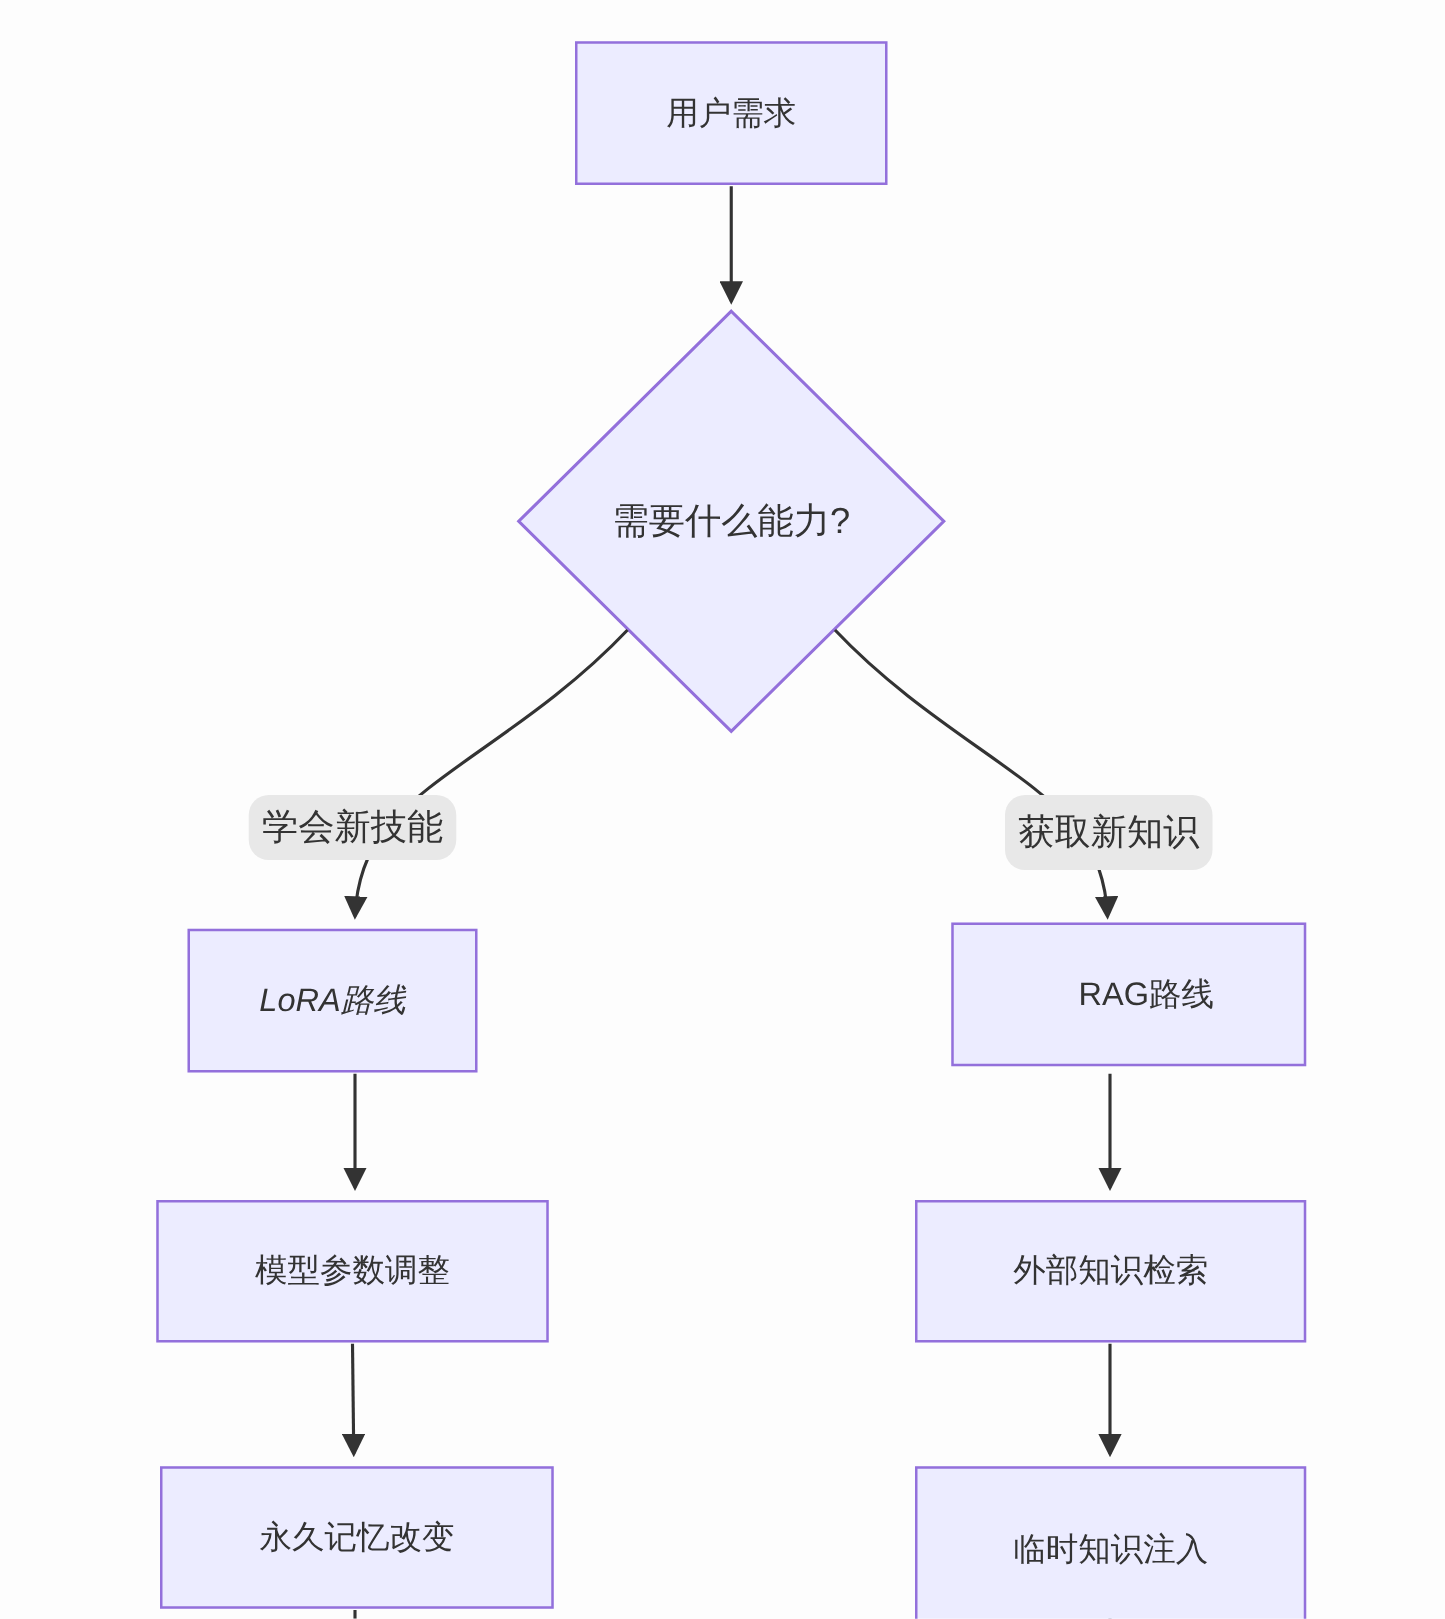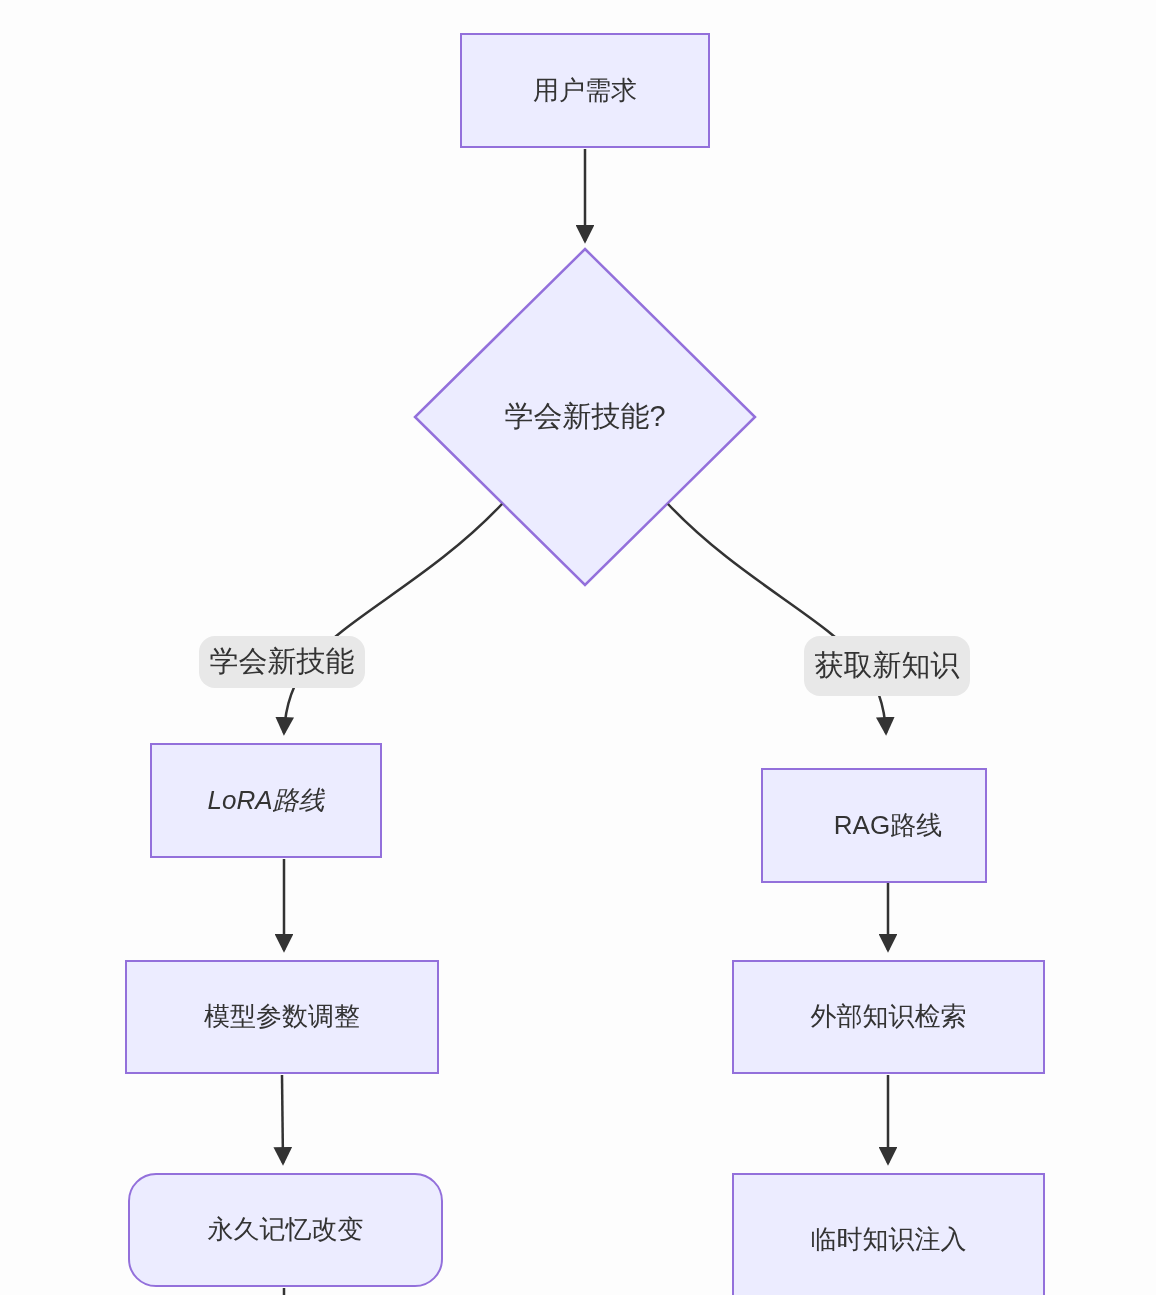--- a/index.html
+++ b/index.html
@@ -67,24 +67,24 @@
     display: flex;
     align-items: center;
     justify-content: center;
     font-size: 29px;
     padding: 6px 10px;
     border-radius: 16px;
   }
   
   #n-user      { left: 460px; top: 33px;   width: 250px; height: 115px; }
   #n-lora      { left: 150px; top: 743px;  width: 232px; height: 115px; font-style: italic; }
-  #n-rag       { left: 761px; top: 768px;  width: 226px; height: 115px; padding-left: 28px; }
+  #n-rag       { left: 761px; top: 738px;  width: 284px; height: 115px; padding-left: 28px; }
   #n-param     { left: 125px; top: 960px;  width: 314px; height: 114px; }
   #n-retrieval { left: 732px; top: 960px;  width: 313px; height: 114px; }
-  #n-memory    { left: 128px; top: 1173px; width: 315px; height: 114px; border-radius: 28px; }
+  #n-memory    { left: 128px; top: 1173px; width: 315px; height: 114px; }
   #n-inject    { left: 732px; top: 1173px; width: 313px; height: 134px; }
   #n-capability{ left: 445px; top: 389px;  width: 280px; height: 56px;  }
   #el-left     { left: 199px; top: 636px;  min-width: 166px; height: 52px; }
   #el-right    { left: 804px; top: 636px;  min-width: 166px; height: 60px; }
 </style>
 </head>
 <body>
 
 <div class="canvas">
 
@@ -106,21 +106,21 @@
     <path class="edge" d="M 888 1075 L 888 1163" marker-end="url(#arrowhead)"></path>
     <path class="edge" d="M 284 1288 L 284 1295"></path>
     <path class="edge" d="M 888 1288 L 888 1295"></path>
   </svg>
 
   <div class="node" id="n-user">
     <span>用户需求</span>
   </div>
 
   <div class="diamond-label" id="n-capability">
-    <span>学会新技能?</span>
+    <span>需要什么能力?</span>
   </div>
 
   <div class="edge-label" id="el-left">
     <span>学会新技能</span>
   </div>
 
   <div class="edge-label" id="el-right">
     <span>获取新知识</span>
   </div>
 

